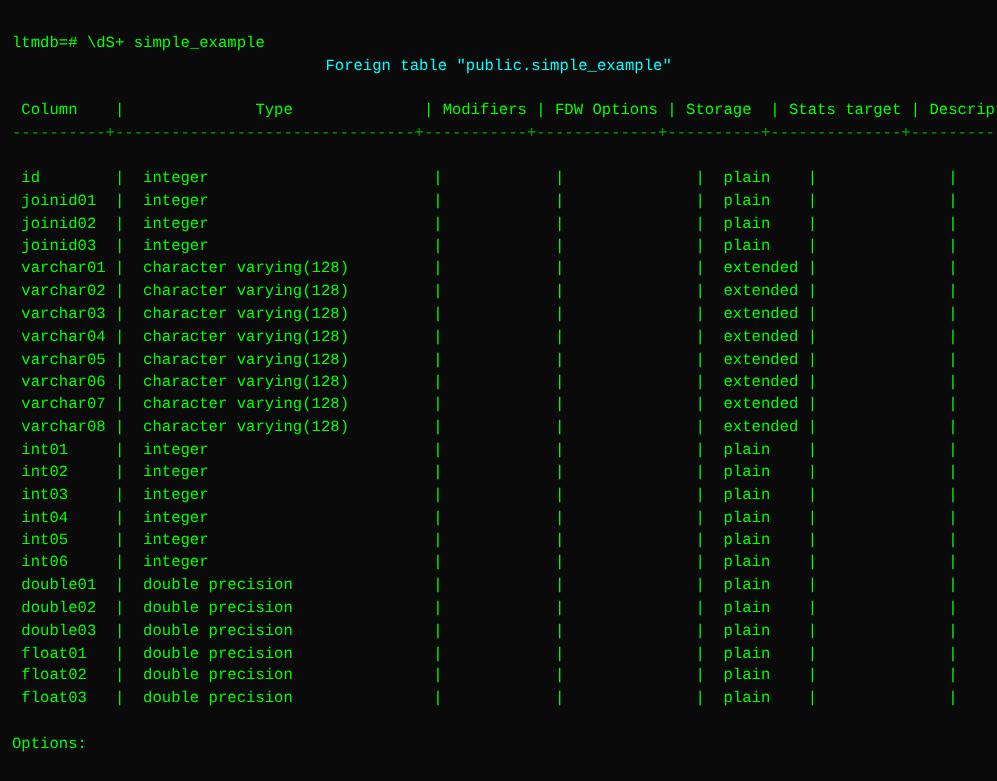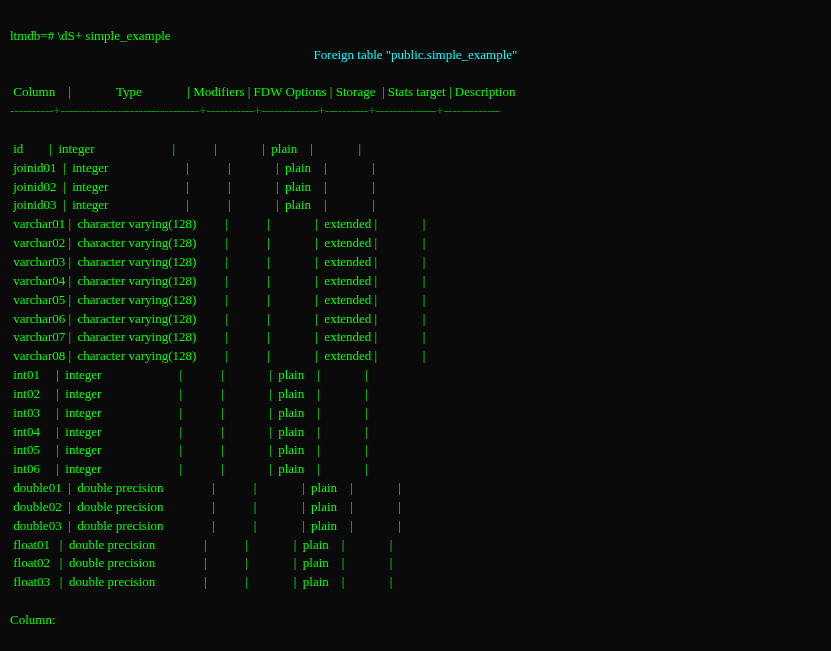--- a/index.html
+++ b/index.html
@@ -11,35 +11,35 @@
       line-height: 1.45;
       padding: 8px 10px;
       width: 831px;
       min-height: 651px;
       overflow: hidden;
     }
     .terminal {
       white-space: pre;
     }
     pre {
-      font-family: Liberation Serif, serif;
+      font-family: Liberation Mono, monospace;
       font-size: 13px;
       line-height: 1.45;
       color: #00ff00;
       background: transparent;
       white-space: pre;
     }
   </style>
 </head>
 <body>
 
 <div class="terminal">
 <pre><span>ltmdb=# \dS+ simple_example</span>
 <span style="color:#00ffff; display:block; text-align:center;">Foreign table "public.simple_example"</span>
 <span> Column    |              Type              | Modifiers | FDW Options | Storage  | Stats target | Description </span>
 <span style="color:#00aa00;">----------+--------------------------------+-----------+-------------+----------+--------------+-------------</span>
 </pre>
 <div id="table-rows"><pre style="color: rgb(0, 255, 0);"> id        |  integer                        |            |              |  plain    |              |</pre><pre style="color: rgb(0, 255, 0);"> joinid01  |  integer                        |            |              |  plain    |              |</pre><pre style="color: rgb(0, 255, 0);"> joinid02  |  integer                        |            |              |  plain    |              |</pre><pre style="color: rgb(0, 255, 0);"> joinid03  |  integer                        |            |              |  plain    |              |</pre><pre style="color: rgb(0, 255, 0);"> varchar01 |  character varying(128)         |            |              |  extended |              |</pre><pre style="color: rgb(0, 255, 0);"> varchar02 |  character varying(128)         |            |              |  extended |              |</pre><pre style="color: rgb(0, 255, 0);"> varchar03 |  character varying(128)         |            |              |  extended |              |</pre><pre style="color: rgb(0, 255, 0);"> varchar04 |  character varying(128)         |            |              |  extended |              |</pre><pre style="color: rgb(0, 255, 0);"> varchar05 |  character varying(128)         |            |              |  extended |              |</pre><pre style="color: rgb(0, 255, 0);"> varchar06 |  character varying(128)         |            |              |  extended |              |</pre><pre style="color: rgb(0, 255, 0);"> varchar07 |  character varying(128)         |            |              |  extended |              |</pre><pre style="color: rgb(0, 255, 0);"> varchar08 |  character varying(128)         |            |              |  extended |              |</pre><pre style="color: rgb(0, 255, 0);"> int01     |  integer                        |            |              |  plain    |              |</pre><pre style="color: rgb(0, 255, 0);"> int02     |  integer                        |            |              |  plain    |              |</pre><pre style="color: rgb(0, 255, 0);"> int03     |  integer                        |            |              |  plain    |              |</pre><pre style="color: rgb(0, 255, 0);"> int04     |  integer                        |            |              |  plain    |              |</pre><pre style="color: rgb(0, 255, 0);"> int05     |  integer                        |            |              |  plain    |              |</pre><pre style="color: rgb(0, 255, 0);"> int06     |  integer                        |            |              |  plain    |              |</pre><pre style="color: rgb(0, 255, 0);"> double01  |  double precision               |            |              |  plain    |              |</pre><pre style="color: rgb(0, 255, 0);"> double02  |  double precision               |            |              |  plain    |              |</pre><pre style="color: rgb(0, 255, 0);"> double03  |  double precision               |            |              |  plain    |              |</pre><pre style="color: rgb(0, 255, 0);"> float01   |  double precision               |            |              |  plain    |              |</pre><pre style="color: rgb(0, 255, 0);"> float02   |  double precision               |            |              |  plain    |              |</pre><pre style="color: rgb(0, 255, 0);"> float03   |  double precision               |            |              |  plain    |              |</pre></div>
-<pre><span>Column:</span>
+<pre><span>Options:</span>
 </pre>
 <div id="index-lines"><pre style="color: rgb(0, 255, 0);">    "idx_se_i012" btree (int01, int02 DESC) TABLESPACE pg_default</pre></div>
 
 </div>
 
 </body></html>

